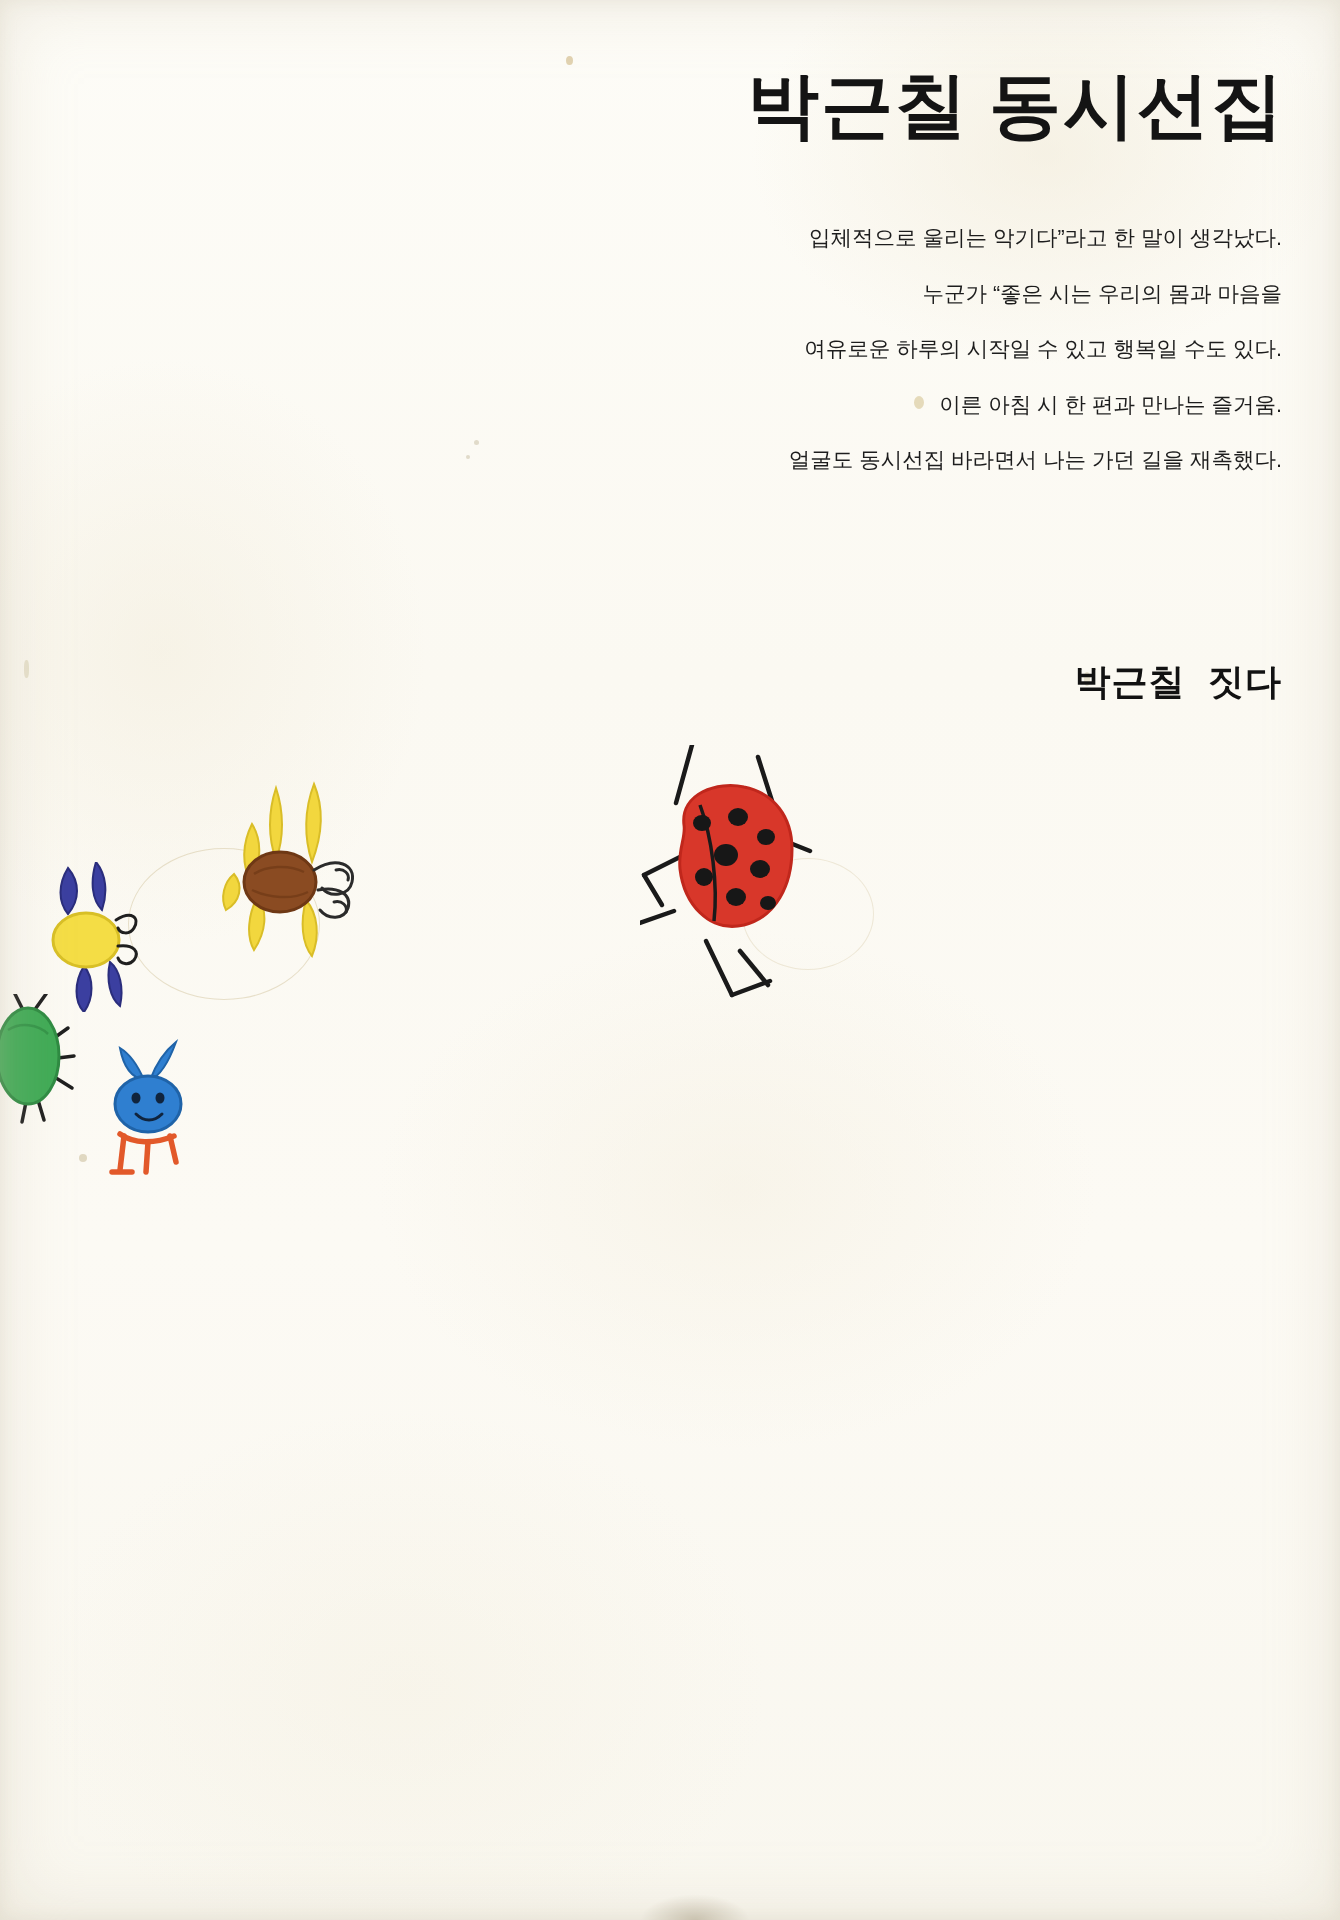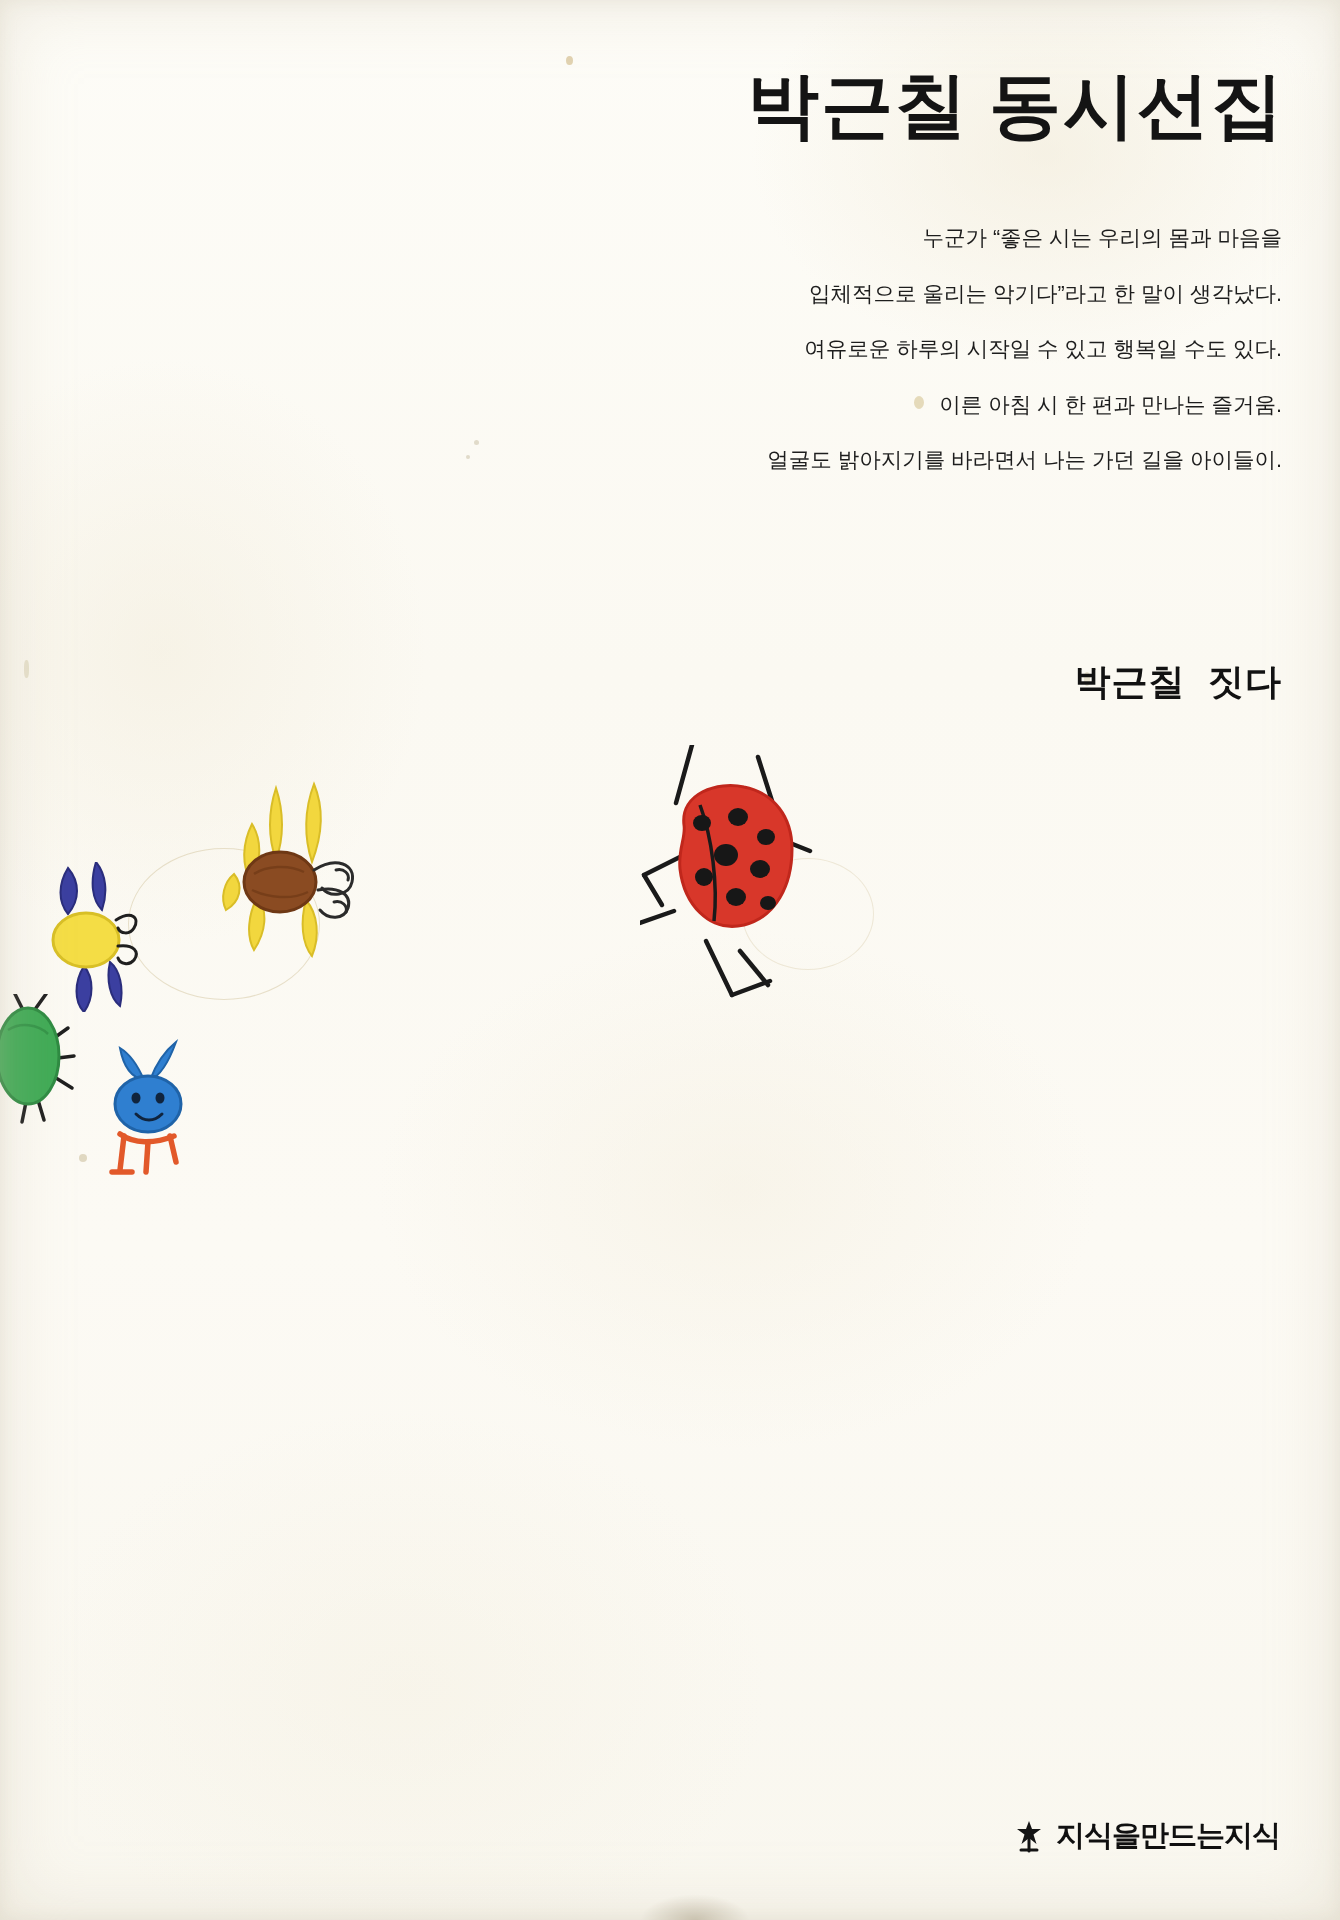--- a/index.html
+++ b/index.html
@@ -137,25 +137,25 @@
   <div class="speck" style="left:466px;top:455px;width:4px;height:4px;"></div>
   <div class="speck" style="left:79px;top:1154px;width:8px;height:8px;background:rgba(182,165,118,0.4);"></div>
   <div class="speck" style="left:24px;top:660px;width:5px;height:18px;background:rgba(196,182,140,0.35);border-radius:40%;"></div>
   <div class="speck" style="left:1084px;top:672px;width:6px;height:14px;background:rgba(196,182,140,0.35);border-radius:40%;"></div>
   <div class="ring" style="left:128px;top:848px;width:190px;height:150px;border-color:rgba(206,190,148,0.45);"></div>
   <div class="ring" style="left:742px;top:858px;width:130px;height:110px;border-color:rgba(212,198,160,0.35);"></div>
 
   <div class="title">박근칠 동시선집</div>
 
   <div class="blurb">
+    <span class="ln">입체적으로 울리는 악기다”라고 한 말이 생각났다.</span>
     <span class="ln">누군가 “좋은 시는 우리의 몸과 마음을</span>
-    <span class="ln">입체적으로 울리는 악기다”라고 한 말이 생각났다.</span>
     <span class="ln">여유로운 하루의 시작일 수 있고 행복일 수도 있다.</span>
     <span class="ln">이른 아침 시 한 편과 만나는 즐거움.</span>
-    <span class="ln">얼굴도 밝아지기를 바라면서 나는 가던 길을 아이들이.</span>
+    <span class="ln">얼굴도 동시선집 바라면서 나는 가던 길을 재촉했다.</span>
   </div>
 
   <div class="author">박근칠 짓다</div>
 
   <div class="art">
 
     <svg style="left:640px;top:745px;" width="240" height="280" viewBox="0 0 240 280">
       <g stroke="#1a1a1a" stroke-width="4.5" stroke-linecap="round" fill="none">
         <line x1="52" y1="0" x2="36" y2="58"></line>
         <line x1="118" y1="12" x2="132" y2="56"></line>
@@ -247,24 +247,16 @@
         <path d="M22 102 C36 112 56 112 76 104"></path>
         <path d="M26 104 L22 138"></path>
         <path d="M50 110 L48 140"></path>
         <path d="M72 104 L78 130"></path>
         <path d="M14 140 L34 140"></path>
       </g>
     </svg>
 
   </div>
 
-  <div class="publisher">
-    <svg class="mark" viewBox="0 0 34 34">
-      <path d="M17 2 L20 10 L29 10 L21.5 15.5 L24.5 25 L17 19 L9.5 25 L12.5 15.5 L5 10 L14 10 Z" fill="#141414"></path>
-      <path d="M17 20 L17 32" stroke="#141414" stroke-width="3" stroke-linecap="round"></path>
-      <path d="M9 31 L25 31" stroke="#141414" stroke-width="3" stroke-linecap="round"></path>
-    </svg>
-    <span class="pname">지식을만드는지식</span>
-  </div>
 
   <div class="bottom-smudge"></div>
   <div class="edge-shade"></div>
 </div>
 
 </body></html>

